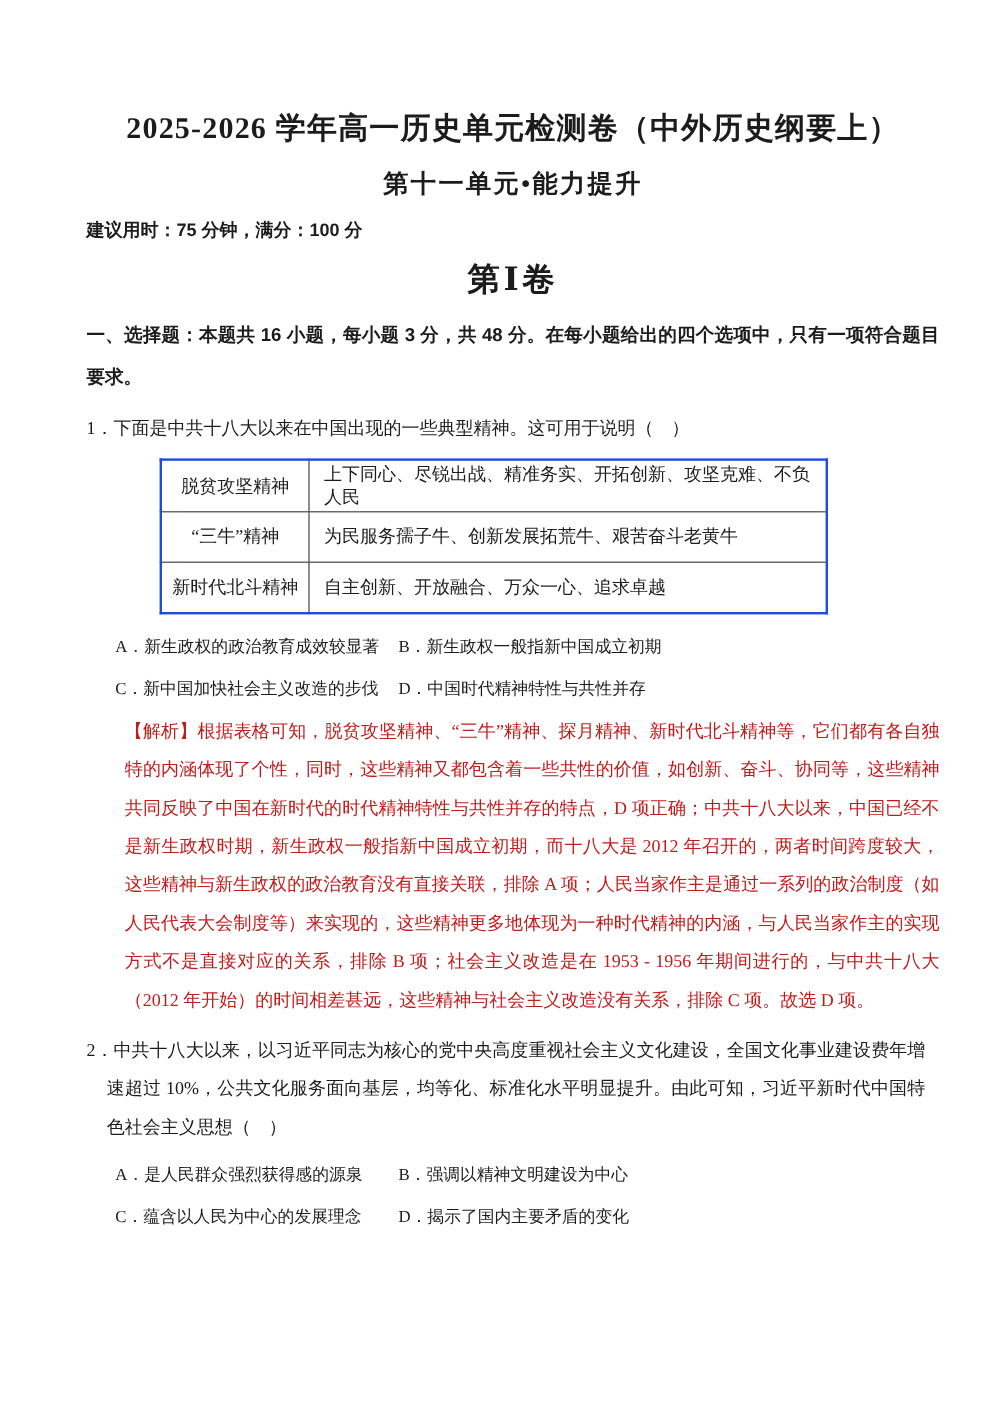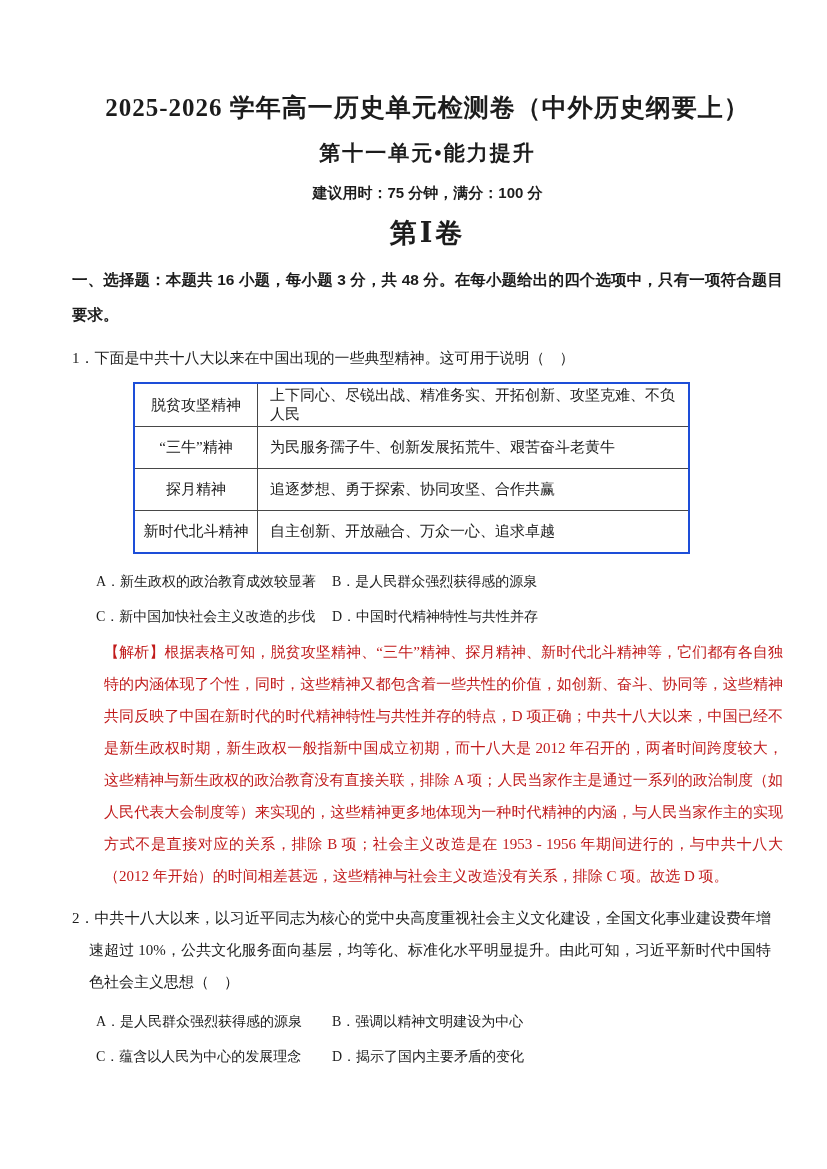--- a/index.html
+++ b/index.html
@@ -33,21 +33,21 @@
     font-size: 21px;
     line-height: 30px;
     font-weight: bold;
     text-align: center;
     letter-spacing: 2px;
   }
   .meta {
     margin-top: 14px;
     font-size: 15px;
     line-height: 22px;
-    text-align: center;
+    text-align: left;
     font-weight: 600;
     font-family: "Liberation Sans", "DejaVu Sans", sans-serif;
   }
   h3.volume {
     margin: 8px 0 0 0;
     font-size: 27px;
     line-height: 42px;
     font-weight: bold;
     text-align: center;
     letter-spacing: 3px;
@@ -137,34 +137,30 @@
       <tbody>
         <tr>
           <td class="lbl">脱贫攻坚精神</td>
           <td class="cnt">上下同心、尽锐出战、精准务实、开拓创新、攻坚克难、不负人民</td>
         </tr>
         <tr>
           <td class="lbl">“三牛”精神</td>
           <td class="cnt">为民服务孺子牛、创新发展拓荒牛、艰苦奋斗老黄牛</td>
         </tr>
         <tr>
-          <td class="lbl">探月精神</td>
-          <td class="cnt">追逐梦想、勇于探索、协同攻坚、合作共赢</td>
-        </tr>
-        <tr>
           <td class="lbl">新时代北斗精神</td>
           <td class="cnt">自主创新、开放融合、万众一心、追求卓越</td>
         </tr>
       </tbody>
     </table>
 
     <div class="options">
       <div class="opt-row">
         <span class="opt first">A．新生政权的政治教育成效较显著</span>
-        <span class="opt">B．是人民群众强烈获得感的源泉</span>
+        <span class="opt">B．新生政权一般指新中国成立初期</span>
       </div>
       <div class="opt-row">
         <span class="opt first">C．新中国加快社会主义改造的步伐</span>
         <span class="opt">D．中国时代精神特性与共性并存</span>
       </div>
     </div>
 
 
     <p class="analysis red"><span>【解析】</span><span>根据表格可知，脱贫攻坚精神、“三牛”精神、探月精神、新时代北斗精神等，它们都有各自独特的内涵体现了个性，同时，这些精神又都包含着一些共性的价值，如创新、奋斗、协同等，这些精神共同反映了中国在新时代的时代精神特性与共性并存的特点，D 项正确；中共十八大以来，中国已经不是新生政权时期，新生政权一般指新中国成立初期，而十八大是 2012 年召开的，两者时间跨度较大，这些精神与新生政权的政治教育没有直接关联，排除 A 项；人民当家作主是通过一系列的政治制度（如人民代表大会制度等）来实现的，这些精神更多地体现为一种时代精神的内涵，与人民当家作主的实现方式不是直接对应的关系，排除 B 项；社会主义改造是在 1953 - 1956 年期间进行的，与中共十八大（2012 年开始）的时间相差甚远，这些精神与社会主义改造没有关系，排除 C 项。故选 D 项。</span></p>
   </section>

